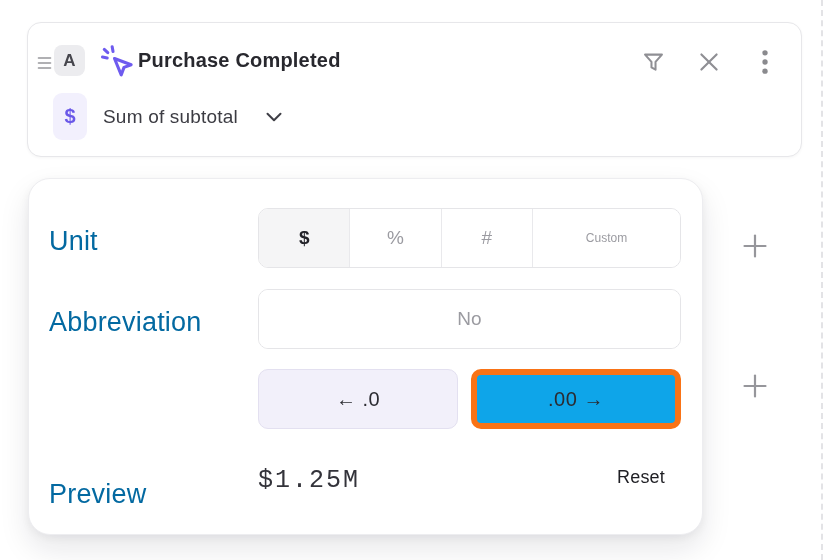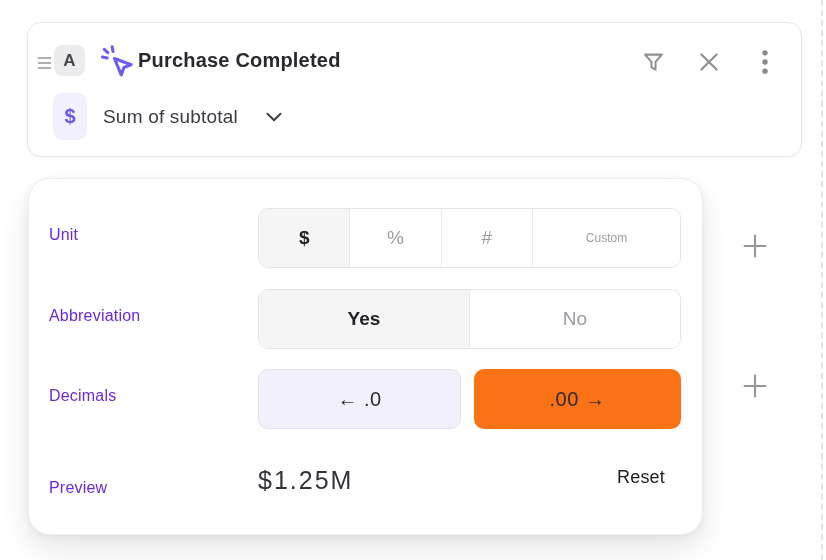--- a/index.html
+++ b/index.html
@@ -30,40 +30,40 @@
                 border-radius:9px; display:flex; align-items:center; justify-content:center;
                 font-size:20px; font-weight:700; color:#6a58e8; }
   .metric-dropdown { left:75px; top:70px; height:47px; display:flex; align-items:center;
                      gap:28px; cursor:pointer; }
   .metric-label { font-size:19px; color:#3c3c43; letter-spacing:.2px; white-space:nowrap; }
 
   
   .format-panel { left:28px; top:178px; width:675px; height:357px; background:#fff;
                   border:1px solid #ededf0; border-radius:22px;
                   box-shadow:0 14px 30px rgba(23,23,40,.10), 0 3px 8px rgba(23,23,40,.05); }
-  .row-label { left:20px; font-size:16px; color:#6d28d9; letter-spacing:.2px; }
+  .row-label { left:20px; font-size:27px; color:#0369a1; letter-spacing:.2px; }
   .ctl { left:229px; width:423px; height:60px; }
 
   .seg-group { display:flex; border:1px solid #e5e5e8; border-radius:10px;
                overflow:hidden; background:#fff; }
   .seg { flex:91 0 0; height:58px; display:flex; align-items:center; justify-content:center;
          font-size:19px; color:#9b9ba1; background:#fff; cursor:pointer;
          border-left:1px solid #e9e9ec; }
   .seg:first-child { border-left:none; }
   .seg.custom { flex:148 0 0; font-size:12px; }
   .seg.selected { background:#f5f5f6; color:#232329; font-weight:700; }
 
   .decimals-ctl { display:flex; gap:13px; }
   .dec-btn { flex:1 1 0; height:60px; border-radius:10px; display:flex; align-items:center;
              justify-content:center; font-size:20px; color:#2b2b31; cursor:pointer;
              letter-spacing:.5px; }
   .dec-btn.active { background:#f2f0fa; border:1px solid #e3e0f0; }
-  .dec-btn.plain  { background:#f97316; border:3px solid #f97316; }
+  .dec-btn.plain  { background:#0ea5e9; border:6px solid #f97316; }
 
-  .preview-value { left:229px; top:287px; font-family:Liberation Sans, sans-serif;
+  .preview-value { left:229px; top:287px; font-family:Liberation Mono, monospace;
                    font-size:25px; letter-spacing:2px; color:#33333a; }
   .reset-btn { right:37px; top:288px; font-size:18px; font-weight:400; color:#1f1f24;
                cursor:pointer; letter-spacing:.2px; }
 
   
   .add-btn { left:741px; width:28px; height:28px; display:flex; align-items:center;
              justify-content:center; cursor:pointer; }
   .add-btn.first { top:232px; }
   .add-btn.second { top:372px; }
 
@@ -135,25 +135,23 @@
   <div class="abs row-label" style="top:47px;">Unit</div>
   <div class="abs ctl seg-group" style="top:29px;">
     <div class="seg selected">$</div>
     <div class="seg">%</div>
     <div class="seg">#</div>
     <div class="seg custom">Custom</div>
   </div>
 
   <div class="abs row-label" style="top:128px;">Abbreviation</div>
   <div class="abs ctl seg-group" style="top:110px;">
-    <div class="seg selected" style="flex:1 0 0;">Yes</div>
     <div class="seg" style="flex:1 0 0;">No</div>
   </div>
 
-  <div class="abs row-label" style="top:208px;">Decimals</div>
   <div class="abs ctl decimals-ctl" style="top:190px;">
     <div class="dec-btn active">← .0</div>
     <div class="dec-btn plain">.00 →</div>
   </div>
 
   <div class="abs row-label" style="top:300px;">Preview</div>
   <div class="abs preview-value">$1.25M</div>
   <div class="abs reset-btn">Reset</div>
 </div>
 

